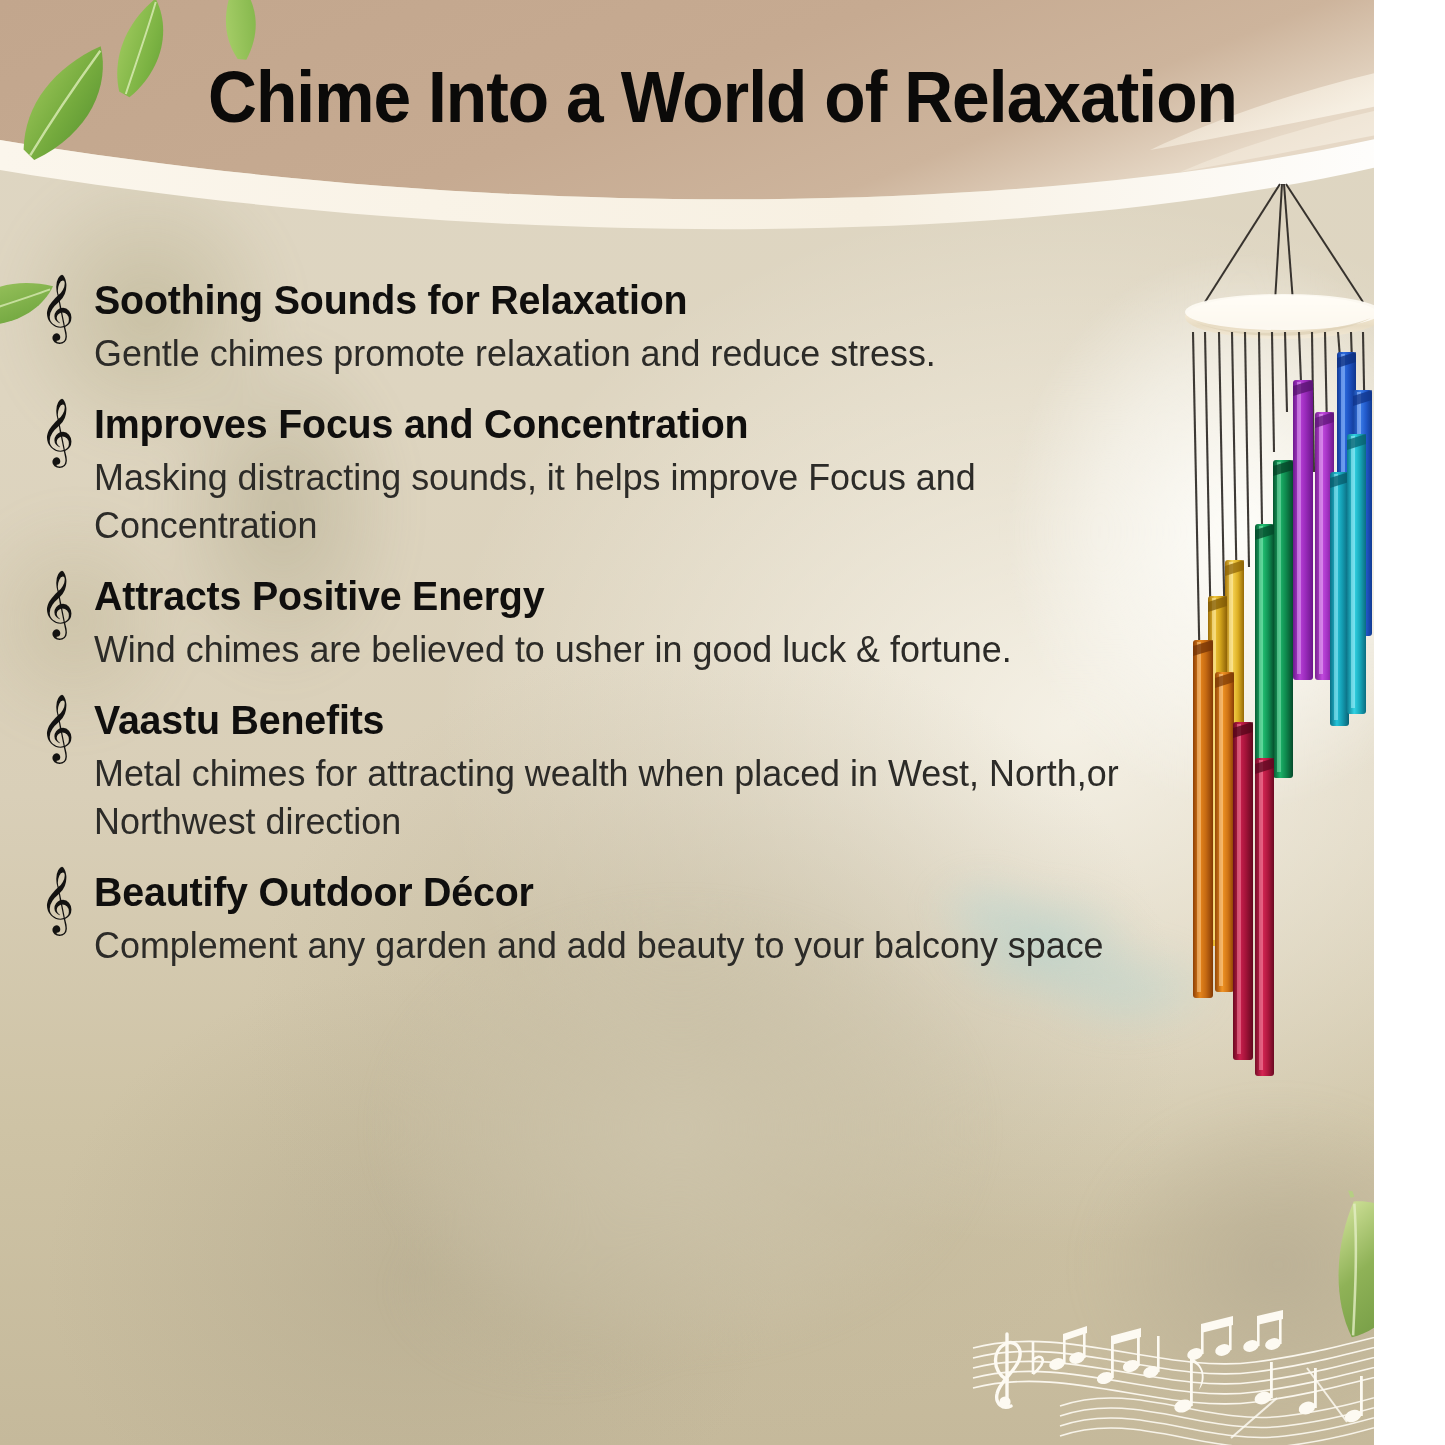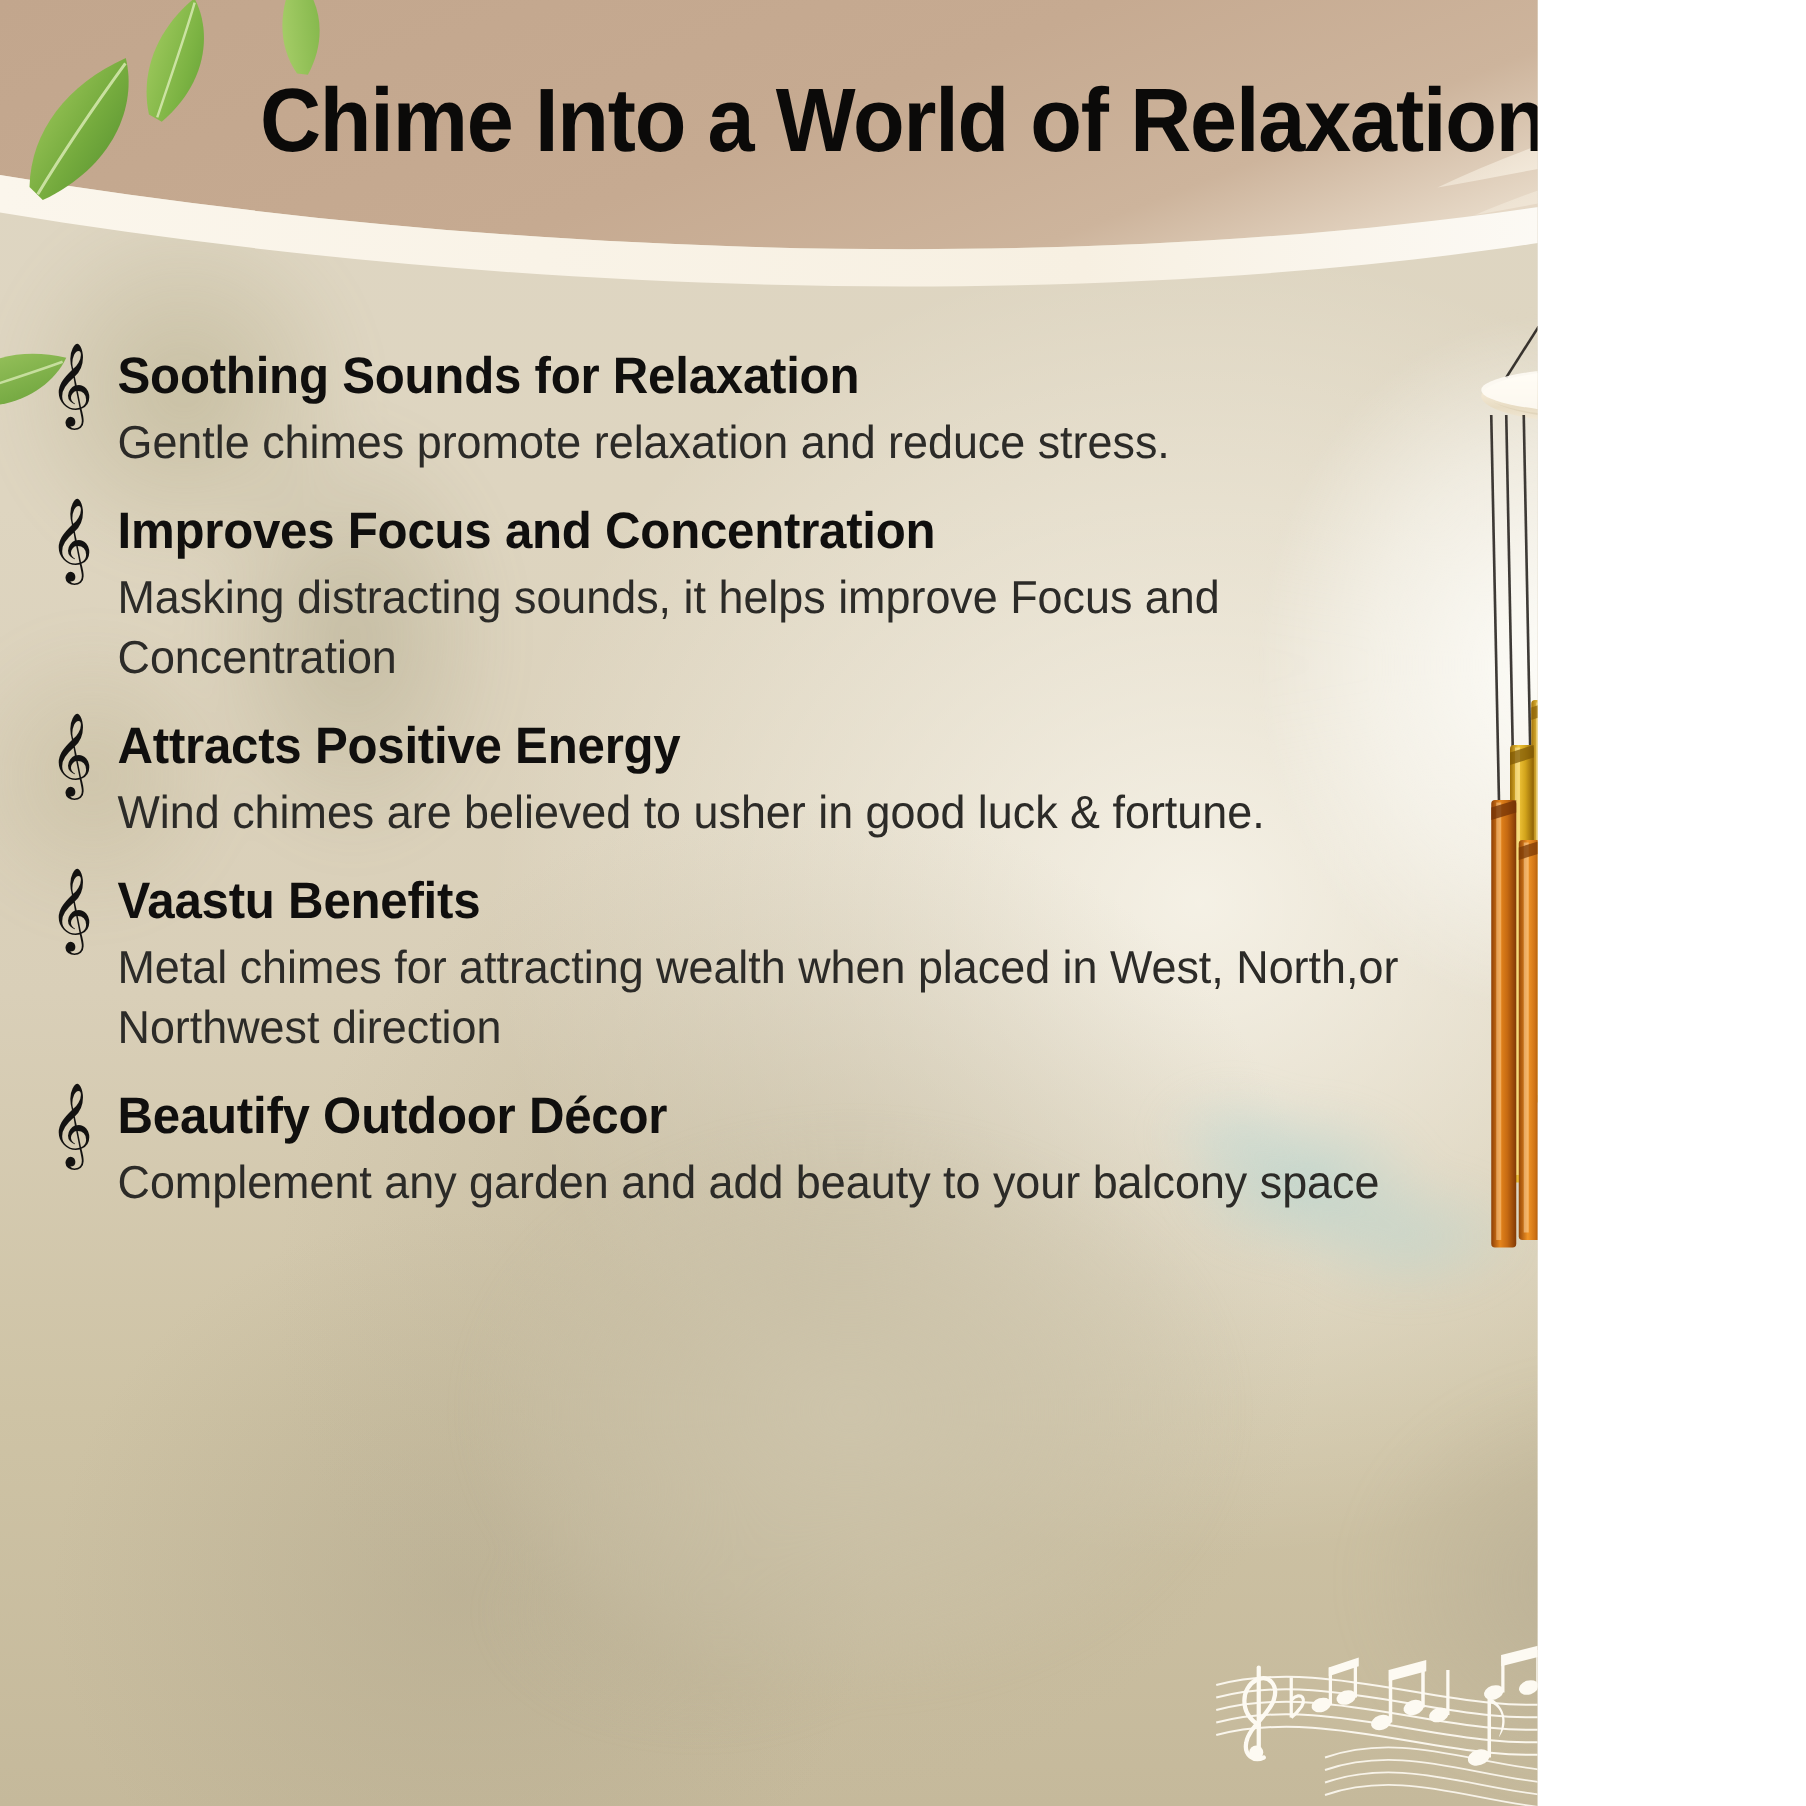--- a/index.html
+++ b/index.html
@@ -2,21 +2,21 @@
 <html><head>
 <meta charset="utf-8">
 <style>
   html, body {
     margin: 0;
     padding: 0;
     background: #ffffff;
   }
   #poster {
     position: relative;
-    width: 1230px;
+    width: 1374px;
     height: 1445px;
     overflow: hidden;
     font-family: "Liberation Sans", sans-serif;
     background: #cfc6ad;
   }
 
   
   .bg-base {
     position: absolute;
     inset: 0;

